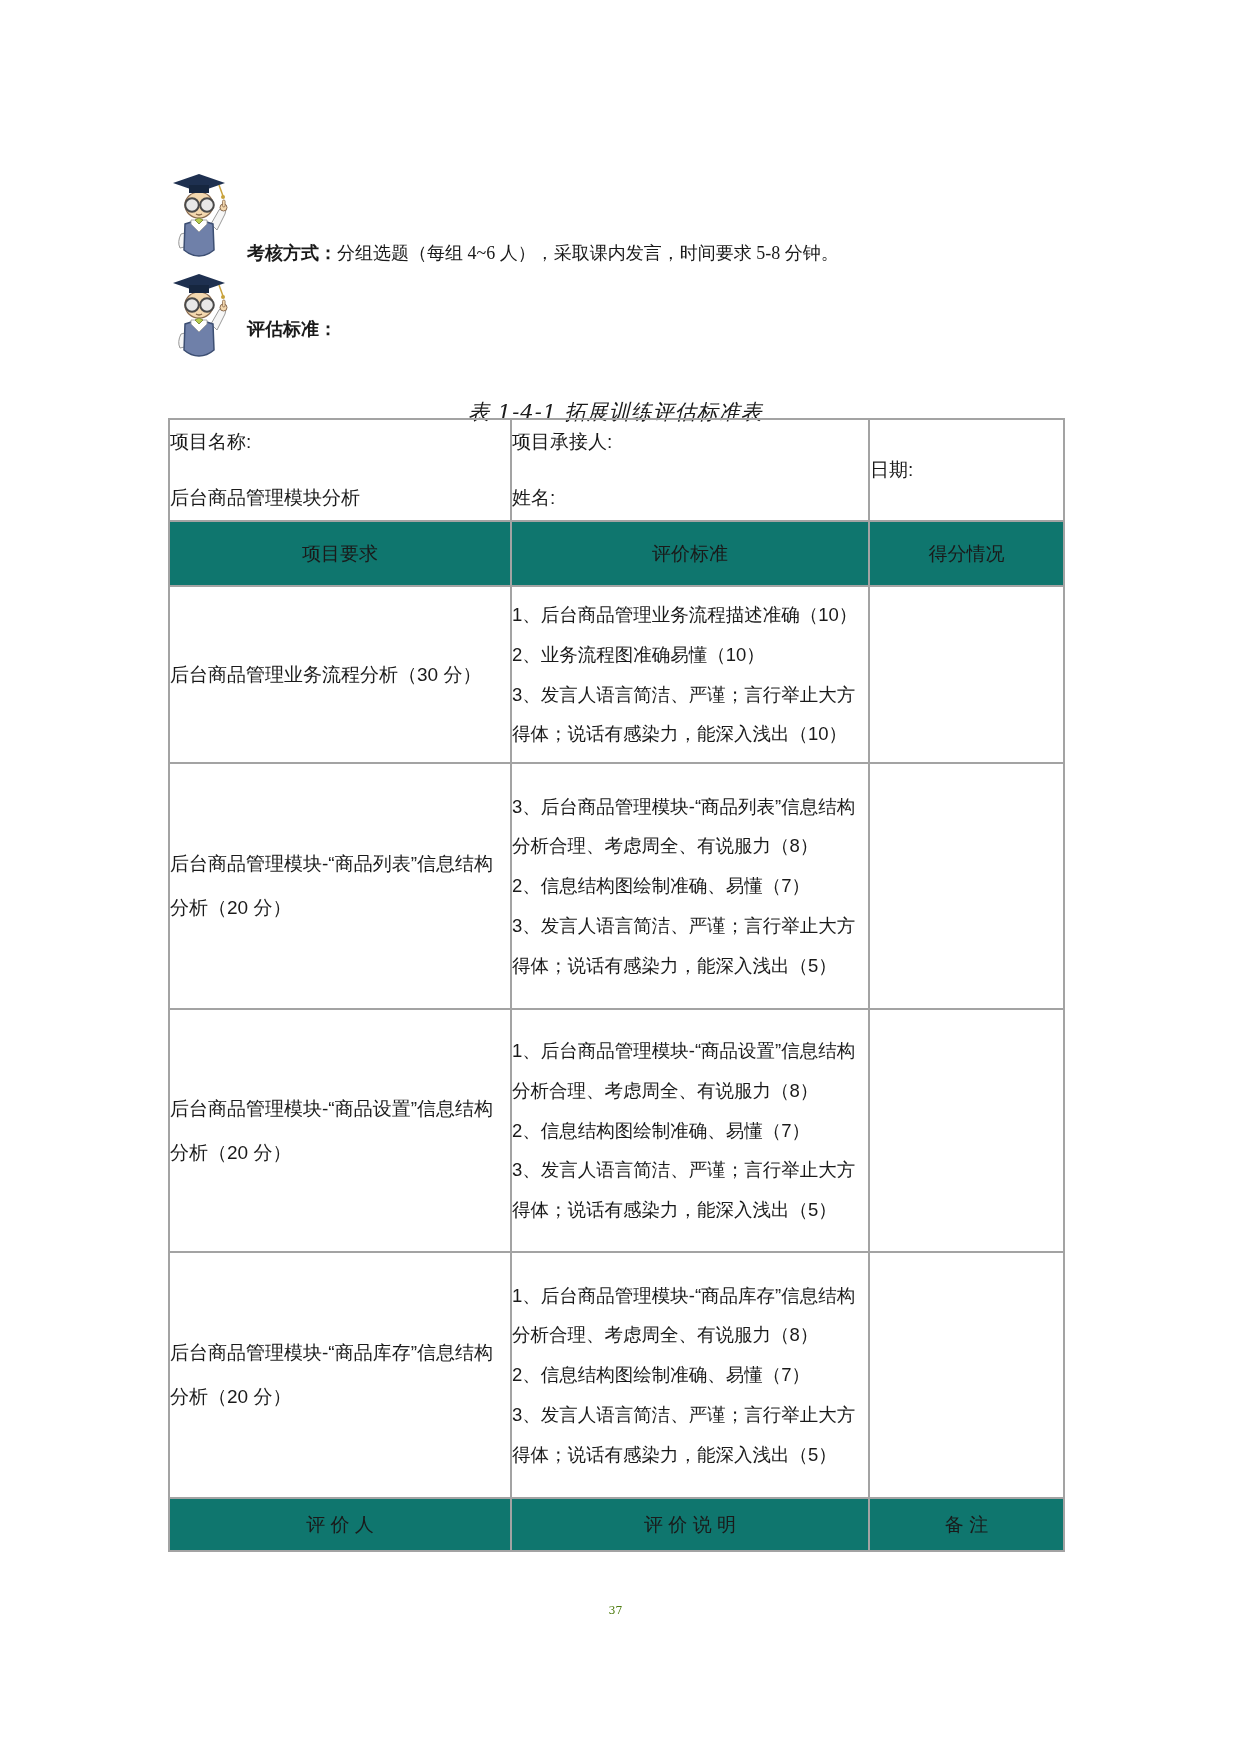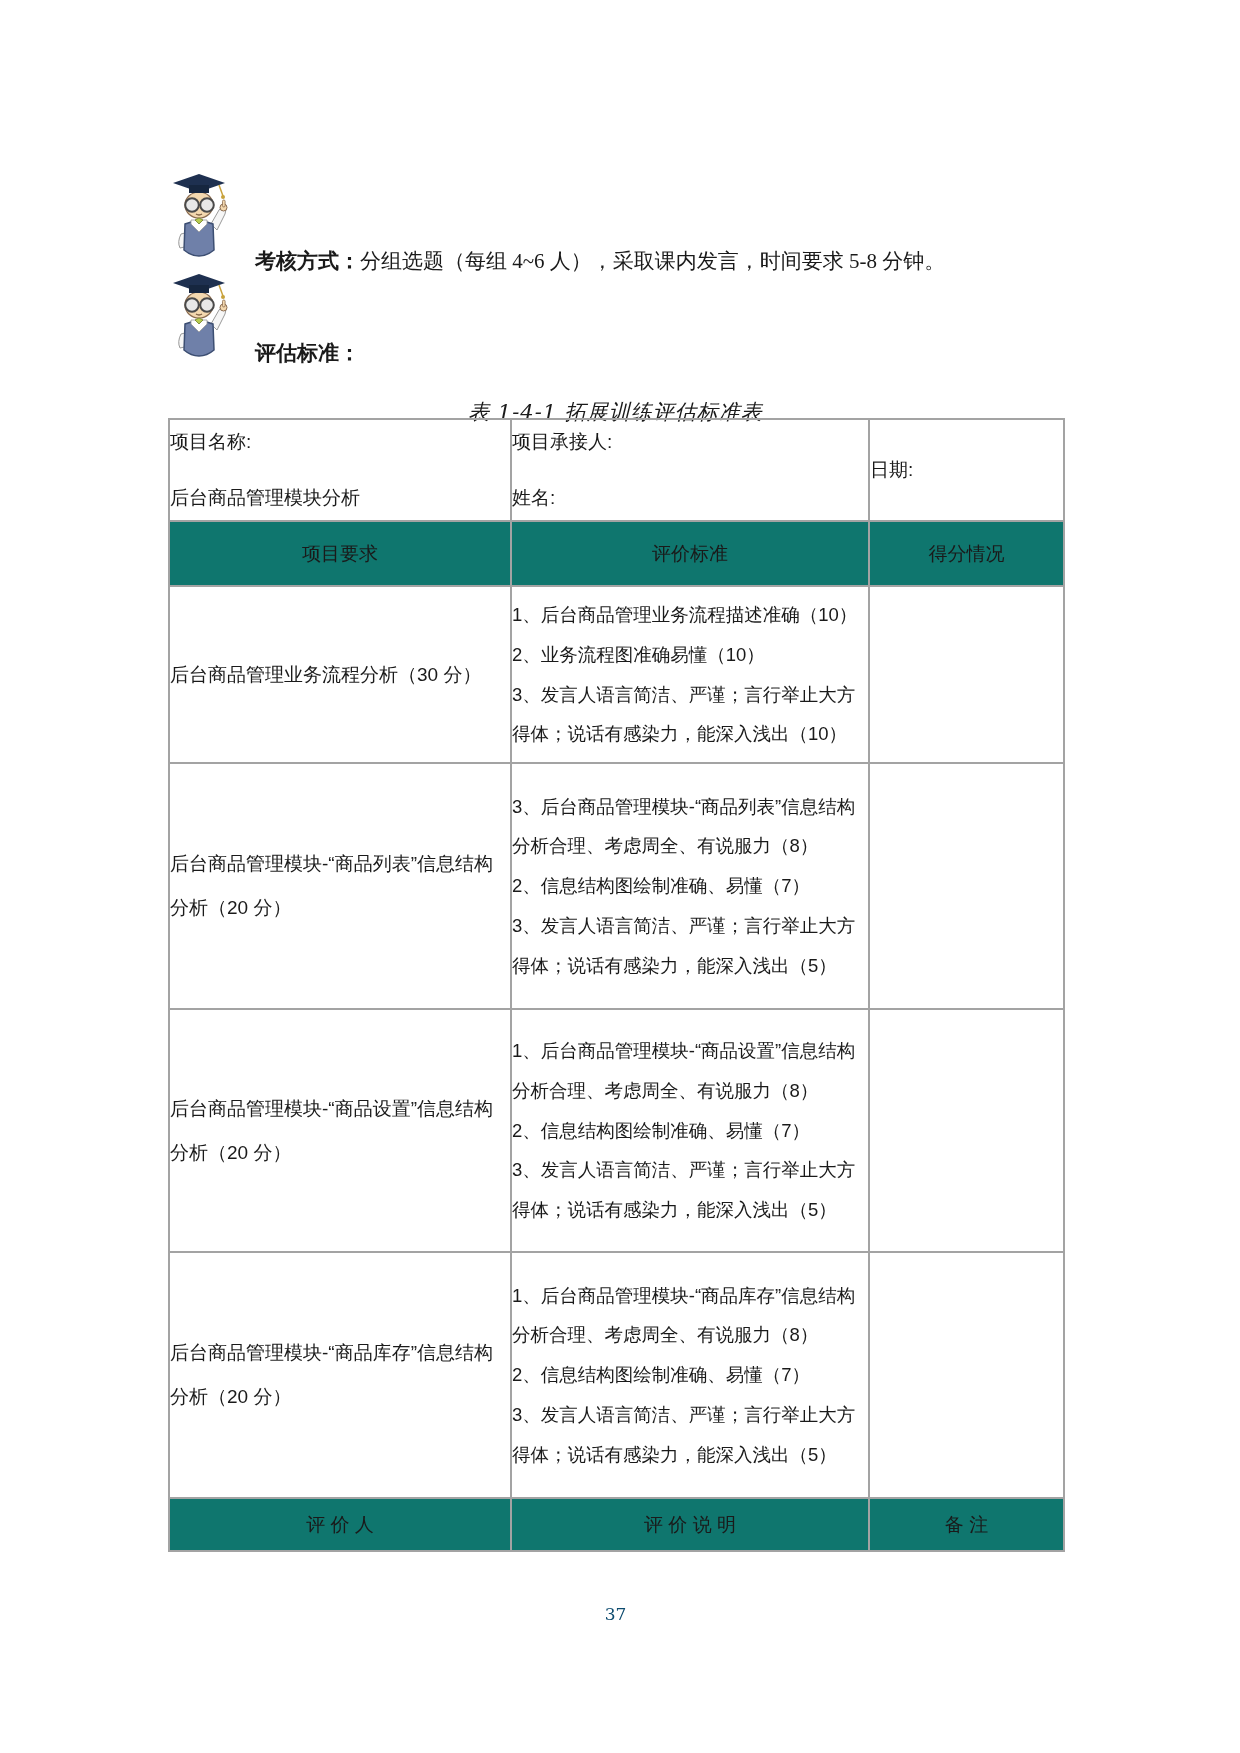--- a/index.html
+++ b/index.html
@@ -7,25 +7,25 @@
     position:relative;
     width:1240px;height:1753px;
     background:#ffffff;
     font-family:"Liberation Sans","DejaVu Sans",sans-serif;
     color:#1a1a1a;
     overflow:hidden;
   }
   .prof-icon{position:absolute;width:64px;height:86px;}
   .prof-icon.one{left:167px;top:172px;}
   .prof-icon.two{left:167px;top:272px;}
-  .intro-line{position:absolute;left:247px;margin:8px;font-size:21px;line-height:30px;white-space:nowrap;text-align:right;}
+  .intro-line{position:absolute;left:247px;margin:0;font-size:18px;line-height:30px;white-space:nowrap;text-align:right;}
   .intro-line .lbl{font-weight:bold;font-family:"Liberation Sans","DejaVu Sans",sans-serif;}
   .intro-line .txt{font-family:"Liberation Serif","DejaVu Serif",serif;}
   .line-assessment{top:238px;}
-  .line-evaluation{top:330px;}
+  .line-evaluation{top:314px;}
   .tbl-caption{
     position:absolute;left:168px;top:380px;width:895px;
     text-align:center;font-size:21px;
     font-family:"DejaVu Serif","Liberation Serif",serif;
     font-style:italic;letter-spacing:1px;margin-top:18px;
   }
   table.eval{
     position:absolute;left:168px;top:418px;
     width:895px;border-collapse:collapse;table-layout:fixed;
     font-size:19px;
@@ -44,21 +44,21 @@
   .info-cell .stack{display:flex;flex-direction:column;justify-content:space-between;height:82px;}
   .info-cell span{display:block;}
   .date-cell{padding-left:14px;margin-top:36px;}
   .req-cell{padding:6px 12px 6px 14px;}
   .req-cell span{display:block;line-height:2.3;word-break:break-all;}
   .crit-cell{padding:4px 4px 4px 11px;}
   .crit-cell p{margin:0;line-height:2.15;font-size:18.5px;word-break:break-all;}
   .score-cell{background:#ffffff;}
   .page-number{
     position:absolute;left:168px;top:1604px;width:895px;
-    text-align:center;font-size:17px;color:#0c4a6e;
+    text-align:center;font-size:11px;color:#4d7c0f;
     font-family:"DejaVu Serif","Liberation Serif",serif;
   }
 </style>
 </head>
 <body>
 
 <div class="page">
 
   <svg class="prof-icon one" viewBox="0 0 64 86" aria-hidden="true">
     <defs>

